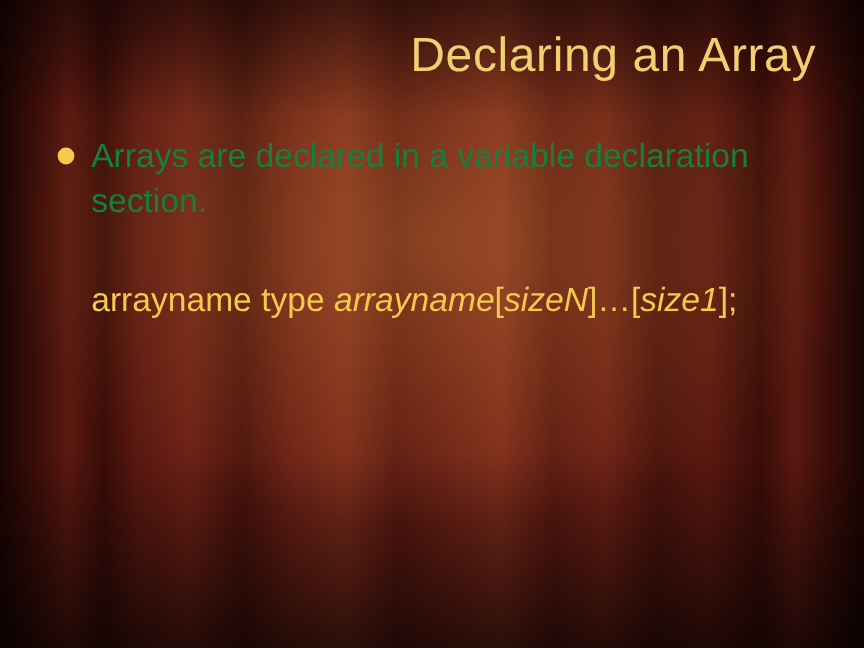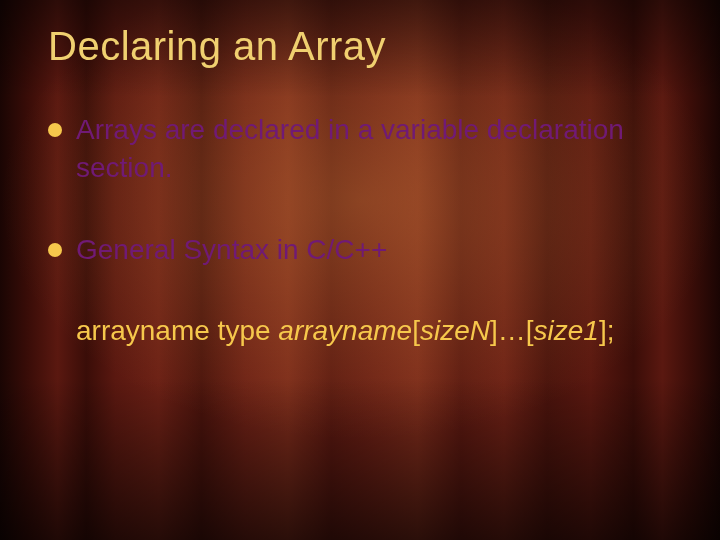--- a/index.html
+++ b/index.html
@@ -26,34 +26,34 @@
     pointer-events: none;
   }
   .slide {
     position: relative;
     width: 720px;
     height: 540px;
     padding: 24px 40px 40px 48px;
     color: #f6c84c;
   }
   .title {
-    text-align: left;
+    text-align: right;
     font-size: 40px;
     color: #f0d070;
     font-weight: 400;
     margin-bottom: 42px;
     letter-spacing: 0.5px;
   }
   .bullet-item {
     position: relative;
     font-size: 28px;
     line-height: 1.35;
     padding-left: 28px;
     margin-bottom: 44px;
-    color: #701a75;
+    color: #15803d;
   }
   .bullet-dot {
     position: absolute;
     left: 0;
     top: 12px;
     width: 14px;
     height: 14px;
     border-radius: 50%;
     background: #f6c84c;
   }
@@ -71,22 +71,18 @@
 
 <div class="slide">
 
   <h1 class="title">Declaring an Array</h1>
 
   <div class="bullet-item">
     <span class="bullet-dot"></span>
     <span>Arrays are declared in a variable declaration section.</span>
   </div>
 
-  <div class="bullet-item">
-    <span class="bullet-dot"></span>
-    <span>General Syntax in C/C++</span>
-  </div>
 
   <div class="syntax-line">
     <span>arrayname type </span><span class="italic">arrayname</span><span>[</span><span class="italic">sizeN</span><span>]…[</span><span class="italic">size1</span><span>];</span>
   </div>
 
 </div>
 
 </body></html>

